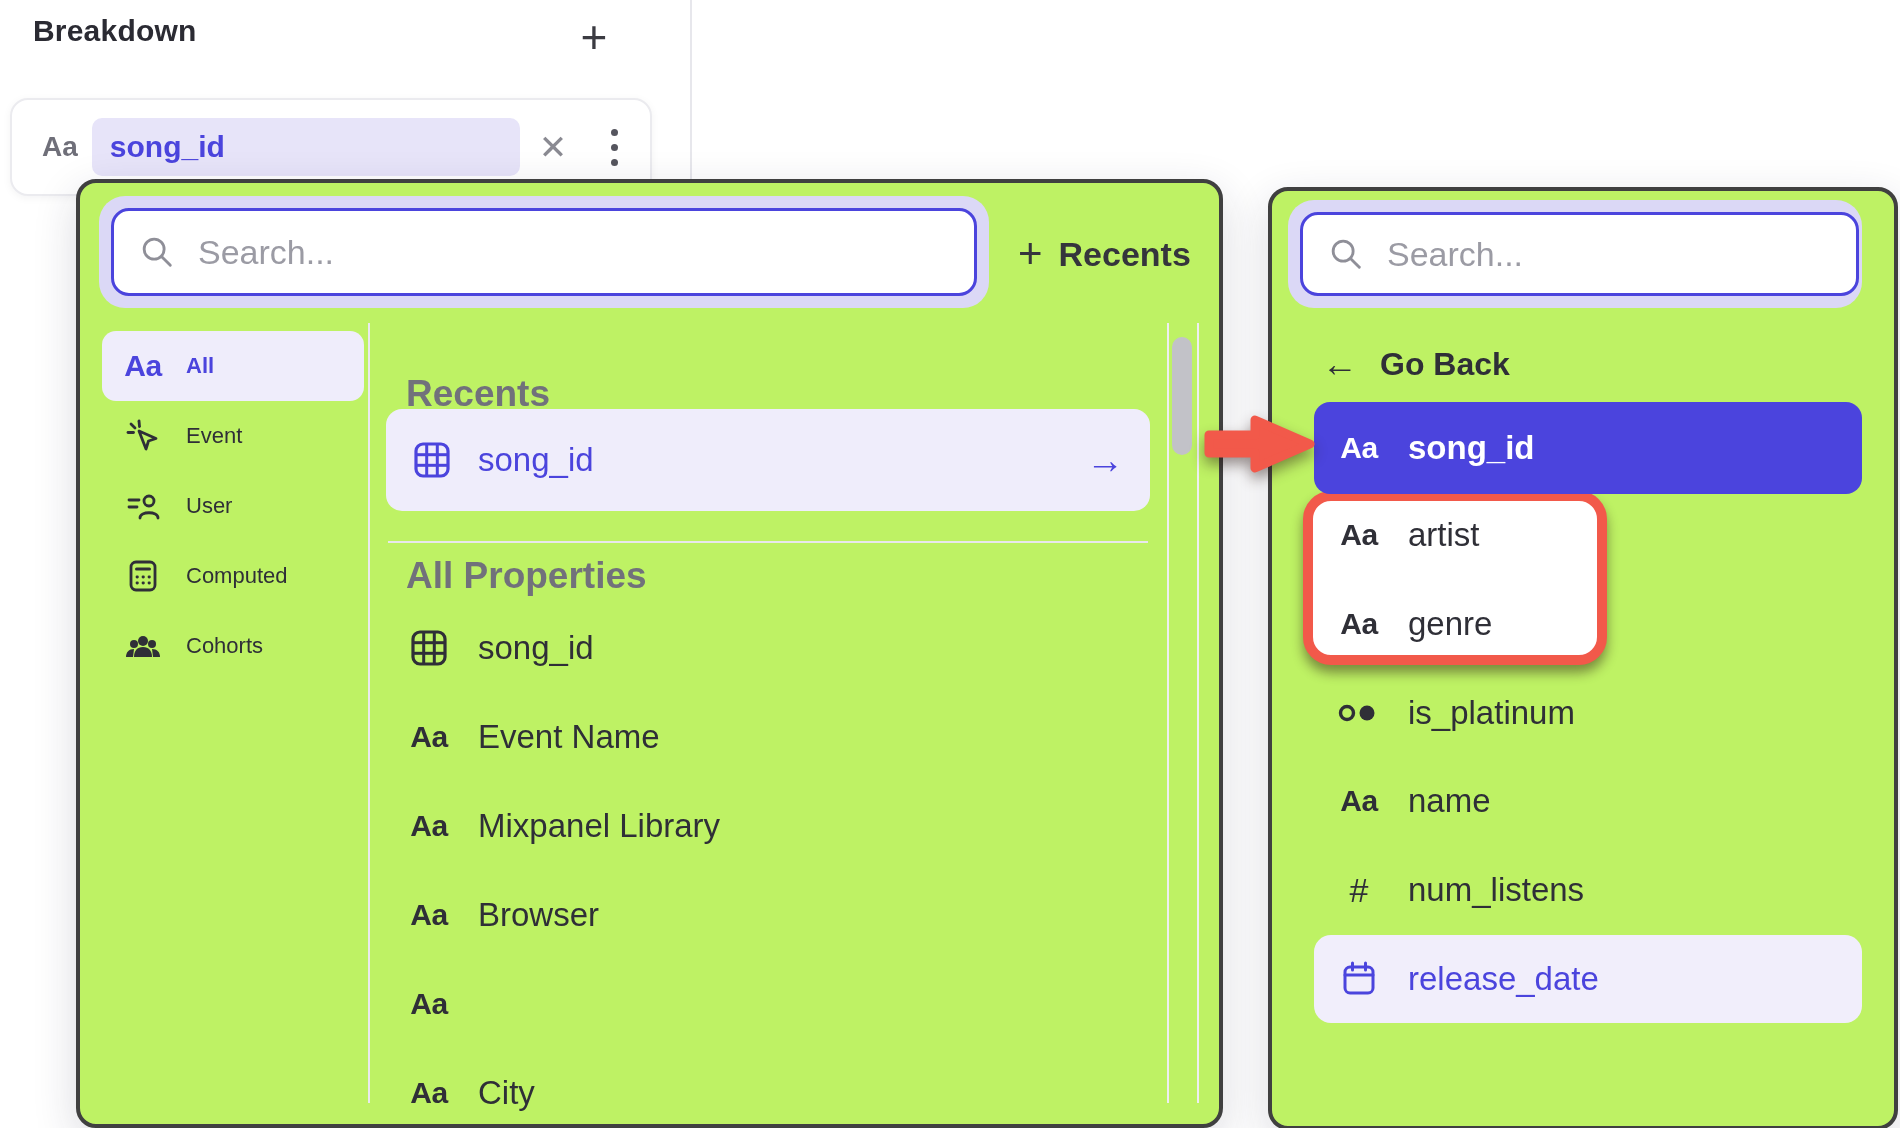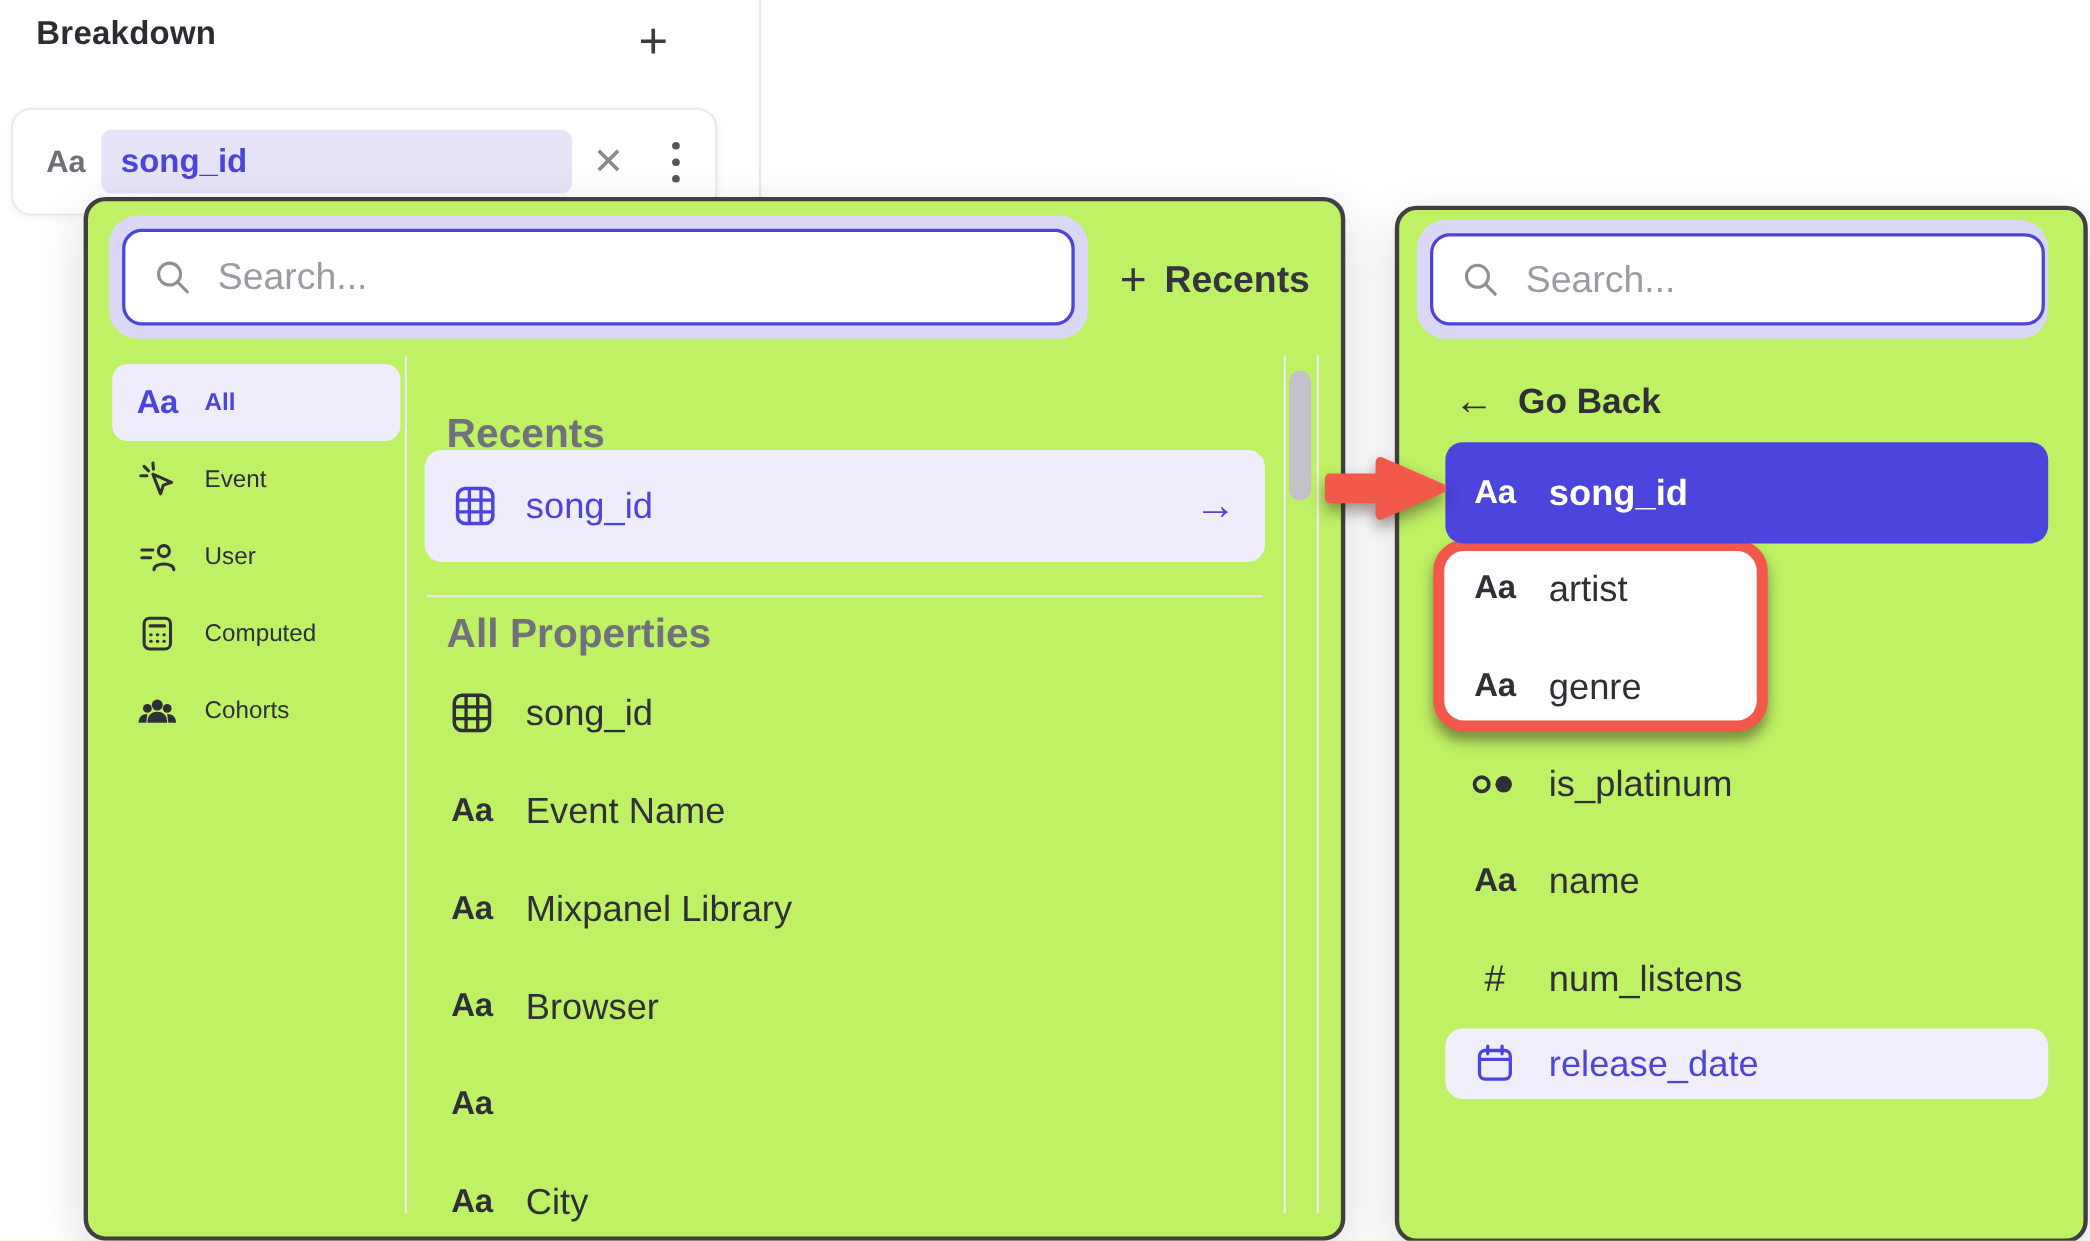--- a/index.html
+++ b/index.html
@@ -280,21 +280,21 @@
   <div class="vrow" style="top:570px;">
     <span class="vicon aa-glyph">Aa</span>
     <span class="vlabel">name</span>
   </div>
 
   <div class="vrow" style="top:659px;">
     <span class="vicon num-glyph">#</span>
     <span class="vlabel">num_listens</span>
   </div>
 
-  <div class="vrow hl" style="top:744px;height:64px;">
+  <div class="vrow hl" style="top:744px;height:88px;border-radius:17px;">
     <span class="vicon">
       <svg width="38" height="38" viewBox="0 0 38 38" fill="none" stroke="#4b44dd" stroke-width="3" stroke-linecap="round" stroke-linejoin="round">
         <rect x="5" y="7" width="28" height="26" rx="5"></rect>
         <line x1="12.5" y1="3" x2="12.5" y2="10"></line>
         <line x1="25.5" y1="3" x2="25.5" y2="10"></line>
         <line x1="5" y1="15" x2="33" y2="15"></line>
       </svg>
     </span>
     <span class="vlabel">release_date</span>
   </div>

